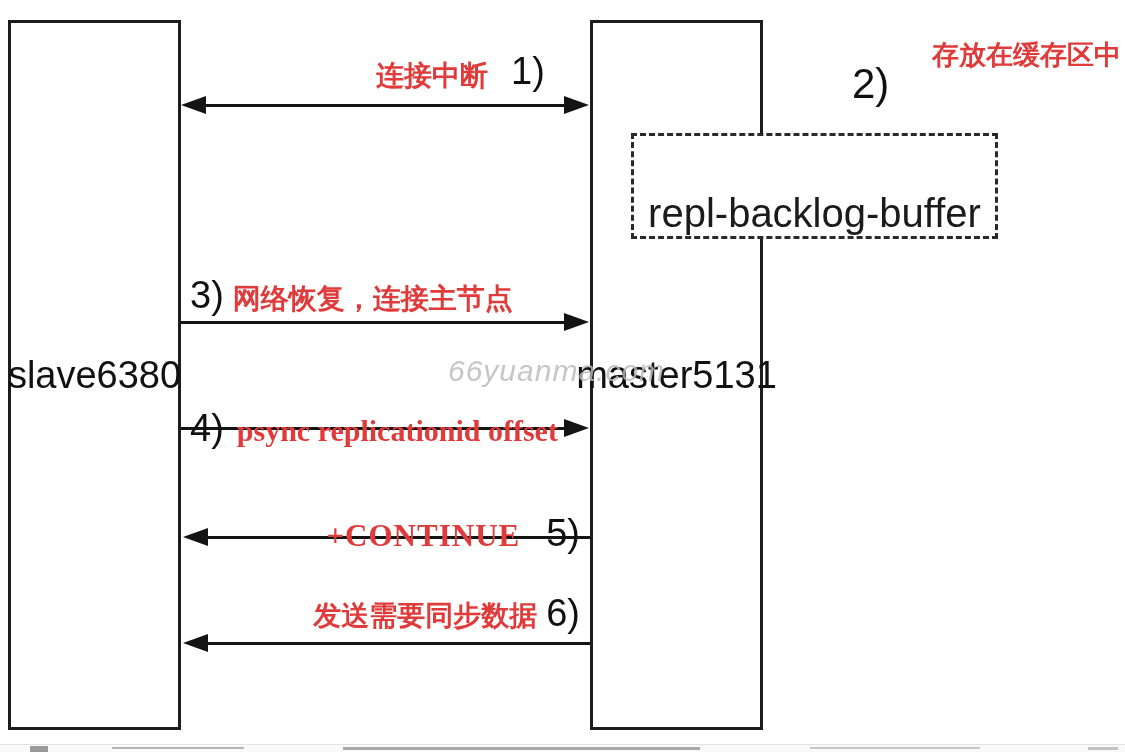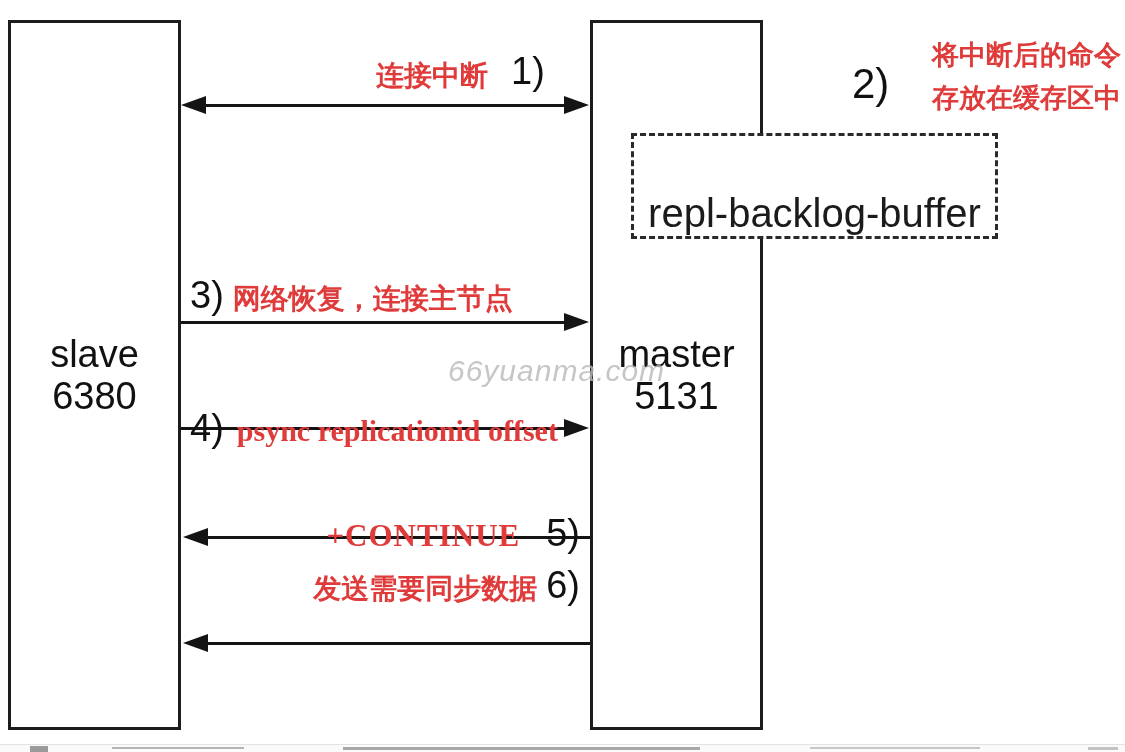--- a/index.html
+++ b/index.html
@@ -10,21 +10,21 @@
     overflow:hidden;
     font-family:"Liberation Sans","DejaVu Sans",sans-serif;
     color:#141414;
   }
   
   .node-box{
     position:absolute;
     box-sizing:border-box;
     border:3px solid #1c1c1c;
     background:#ffffff;
-    display:flex;flex-direction:column;
+    display:flex;flex-direction:row;
     align-items:center;justify-content:center;
     z-index:1;
   }
   #slave-box{left:8px;top:20px;width:173px;height:710px;}
   #master-box{left:590px;top:20px;width:173px;height:710px;text-align:right;}
   .node-line{font-size:38px;line-height:42px;color:#111;}
   
   #buffer-box{
     position:absolute;left:631px;top:133px;width:367px;height:106px;
     box-sizing:border-box;border:3px dashed #2a2a2a;background:#ffffff;
@@ -57,21 +57,21 @@
   #step1-label{position:absolute;left:376px;top:57px;z-index:4;}
   #step1-number{position:absolute;left:511px;top:50px;z-index:4;}
   #step2-number{position:absolute;left:852px;top:60px;font-size:42px;z-index:4;}
   #step2-text{position:absolute;left:932px;top:34px;line-height:43px;z-index:4;
     font-size:27px;}
   #step3-row{left:190px;top:274px;gap:9px;}
   #step4-row{left:190px;top:382px;gap:13px;}
   #step4-row .red-latin{font-size:30px;}
   #step5-row{right:545px;top:486px;gap:26px;}
   #step5-row .red-latin{font-size:31px;letter-spacing:1px;}
-  #step6-row{right:545px;top:564px;gap:9px;}
+  #step6-row{right:545px;top:592px;gap:9px;align-items:flex-end;}
   
   #watermark{
     position:absolute;left:448px;top:354px;
     font-size:30px;letter-spacing:1px;
     color:rgba(186,186,186,0.82);
     z-index:6;white-space:nowrap;font-style:italic;
   }
   
   #bottom-strip{
     position:absolute;left:0;top:744px;width:1125px;height:8px;
@@ -117,21 +117,20 @@
   <div class="head-left" style="left:183px;top:528px;"></div>
 
   <div class="arrow-line" style="left:205px;top:642px;width:385px;"></div>
   <div class="head-left" style="left:183px;top:634px;"></div>
 
   <span id="step1-label" class="red-cjk">连接中断</span>
   <span id="step1-number" class="num">1)</span>
 
   <span id="step2-number" class="num">2)</span>
   <div id="step2-text">
-    <div class="red-cjk" style="font-size:27px;">将中断后的命令</div>
     <div class="red-cjk" style="font-size:27px;text-align:center;">存放在缓存区中</div>
   </div>
 
   <div id="step3-row" class="label-row">
     <span class="num">3)</span>
     <span class="red-cjk">网络恢复，连接主节点</span>
   </div>
 
   <div id="step4-row" class="label-row">
     <span class="num">4)</span>

